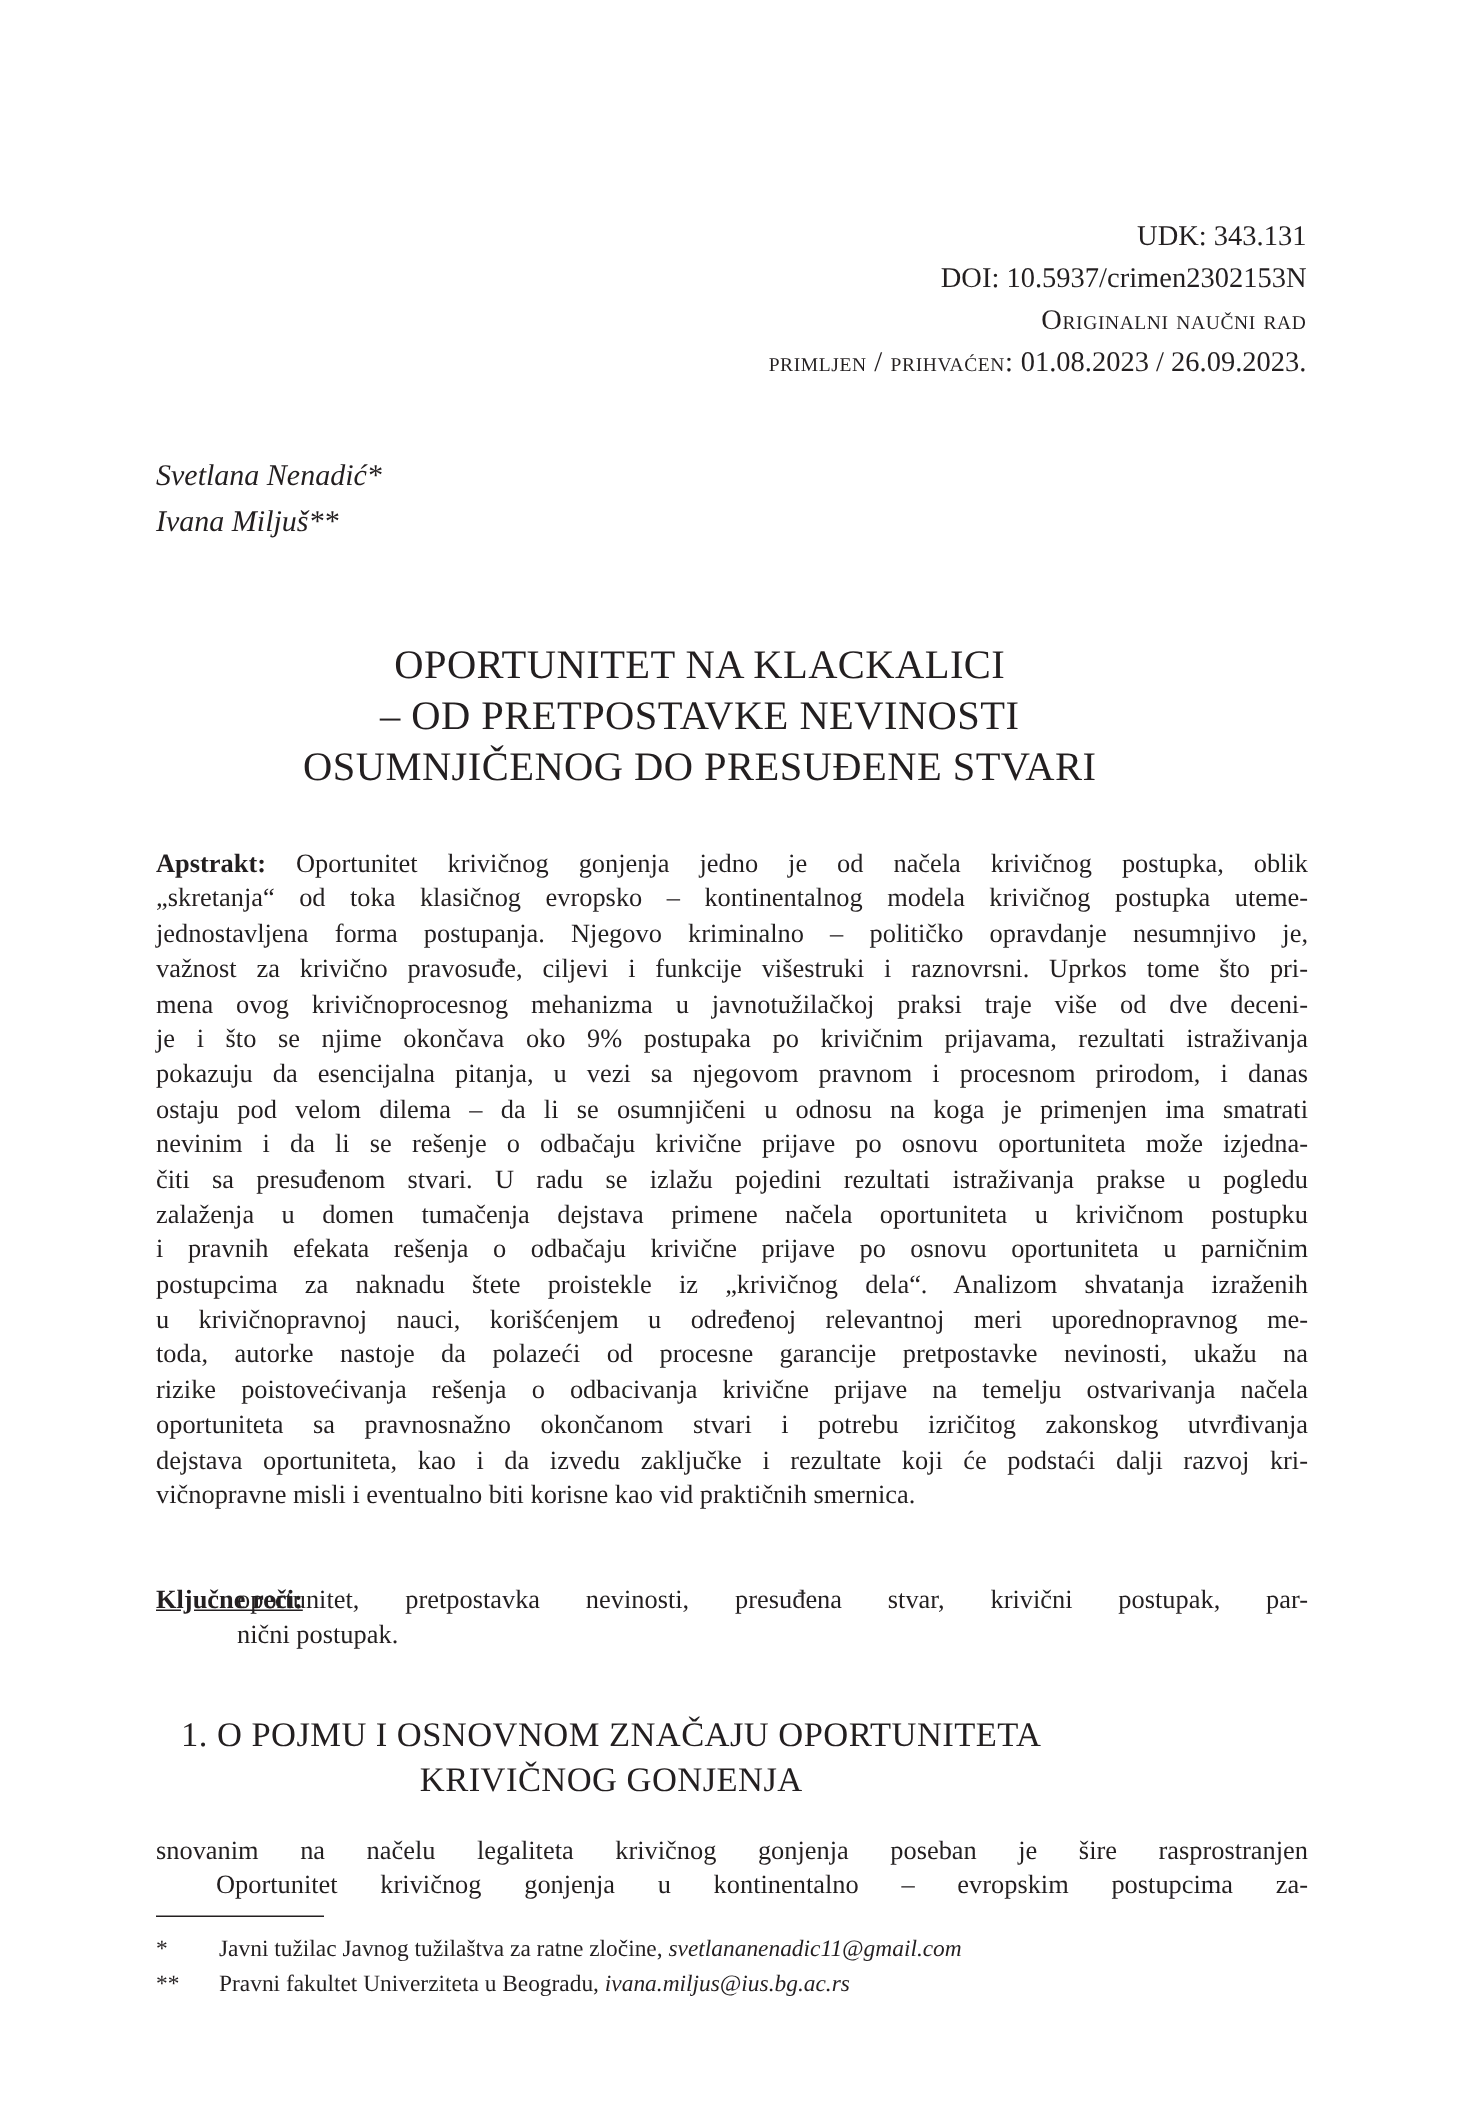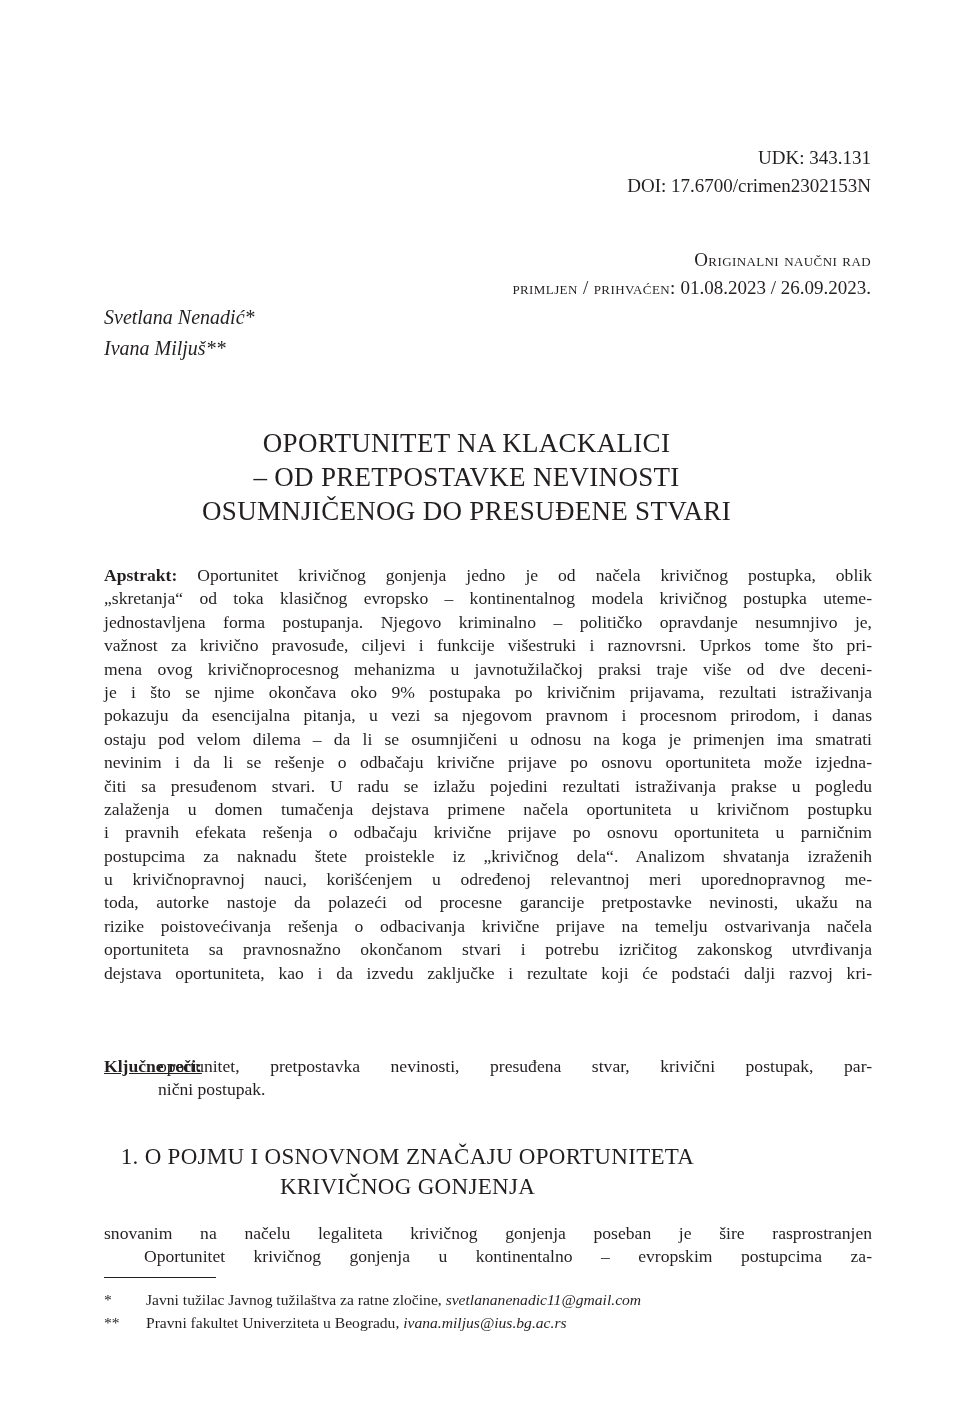--- a/index.html
+++ b/index.html
@@ -1,19 +1,19 @@
 <!DOCTYPE html>
 <html><head>
   <meta charset="utf-8">
   <style>
     html, body { margin: 0; padding: 0; background: #ffffff; }
     body { width: 975px; height: 1418px; position: relative; overflow: hidden;
       font-family: "Liberation Serif", "DejaVu Serif", serif; color: #231f20; }
     .meta { position: absolute; right: 104px; top: 144px; text-align: right; font-size: 19px; line-height: 28px; }
-    .meta .sc { font-variant: small-caps; letter-spacing: 0.4px; margin-top: 46px; }
+    .meta .sc { font-variant: small-caps; letter-spacing: 0.4px; }
     .authors { position: absolute; left: 104px; top: 302px; font-style: italic; font-size: 20px; line-height: 31px; }
     .title { position: absolute; left: 0; width: 933px; top: 426px; text-align: center; font-size: 27px; line-height: 34px; letter-spacing: 0.3px; }
     .body-text { position: absolute; left: 104px; width: 768px; font-size: 17.6px; line-height: 23.4px; }
     .line { display: block; text-align: justify; text-align-last: justify; white-space: nowrap; height: 23.4px; }
     .line.last { text-align-last: left; }
     .abstract { top: 564px; }
     .kw { position: absolute; left: 104px; top: 1055px; width: 768px; font-size: 17.6px; line-height: 23.4px; }
     .kw .label { position: absolute; left: 0; top: 0; font-weight: bold; text-decoration: underline; }
     .kw .lines { margin-left: 54px; }
     .section { position: absolute; left: 0; width: 815px; top: 1142px; text-align: center; font-size: 23px; line-height: 30px; letter-spacing: 0.3px; }
@@ -25,21 +25,21 @@
     .fn .mark { position: absolute; left: 0; top: 0; }
     .fn .txt { position: absolute; left: 42px; top: 0; white-space: nowrap; }
     .it { font-style: italic; }
     b { font-weight: bold; }
   </style>
 </head>
 <body>
 
 <div class="meta">
   <div>UDK:  343.131</div>
-  <div>DOI: 17.6700/crimen2302153N</div>
+  <div>DOI: 10.5937/crimen2302153N</div>
   <div class="sc">Originalni naučni rad</div>
   <div><span class="sc">primljen / prihvaćen:</span><span> 01.08.2023 / 26.09.2023.</span></div>
 </div>
 
 <div class="authors">
   <div>Svetlana Nenadić*</div>
   <div>Ivana Miljuš**</div>
 </div>
 
 <div class="title">
@@ -60,20 +60,21 @@
   <span class="line">nevinim i da li se rešenje o odbačaju krivične prijave po osnovu oportuniteta može izjedna-</span>
   <span class="line">čiti sa presuđenom stvari. U radu se izlažu pojedini rezultati istraživanja prakse u pogledu</span>
   <span class="line">zalaženja u domen tumačenja dejstava primene načela oportuniteta u krivičnom postupku</span>
   <span class="line">i pravnih efekata rešenja o odbačaju krivične prijave po osnovu oportuniteta u parničnim</span>
   <span class="line">postupcima za naknadu štete proistekle iz „krivičnog dela“. Analizom shvatanja izraženih</span>
   <span class="line">u krivičnopravnoj nauci, korišćenjem u određenoj relevantnoj meri uporednopravnog me-</span>
   <span class="line">toda, autorke nastoje da polazeći od procesne garancije pretpostavke nevinosti, ukažu na</span>
   <span class="line">rizike poistovećivanja rešenja o odbacivanja krivične prijave na temelju ostvarivanja načela</span>
   <span class="line">oportuniteta sa pravnosnažno okončanom stvari i potrebu izričitog zakonskog utvrđivanja</span>
   <span class="line">dejstava oportuniteta, kao i da izvedu zaključke i rezultate koji će podstaći dalji razvoj kri-</span>
+  <span class="line last">vičnopravne misli i eventualno biti korisne kao vid praktičnih smernica.</span>
 </div>
 
 <div class="kw">
   <span class="label">Ključne reči:</span>
   <div class="lines">
     <span class="line">oportunitet, pretpostavka nevinosti, presuđena stvar, krivični postupak, par-</span>
     <span class="line last">nični postupak.</span>
   </div>
 </div>
 

